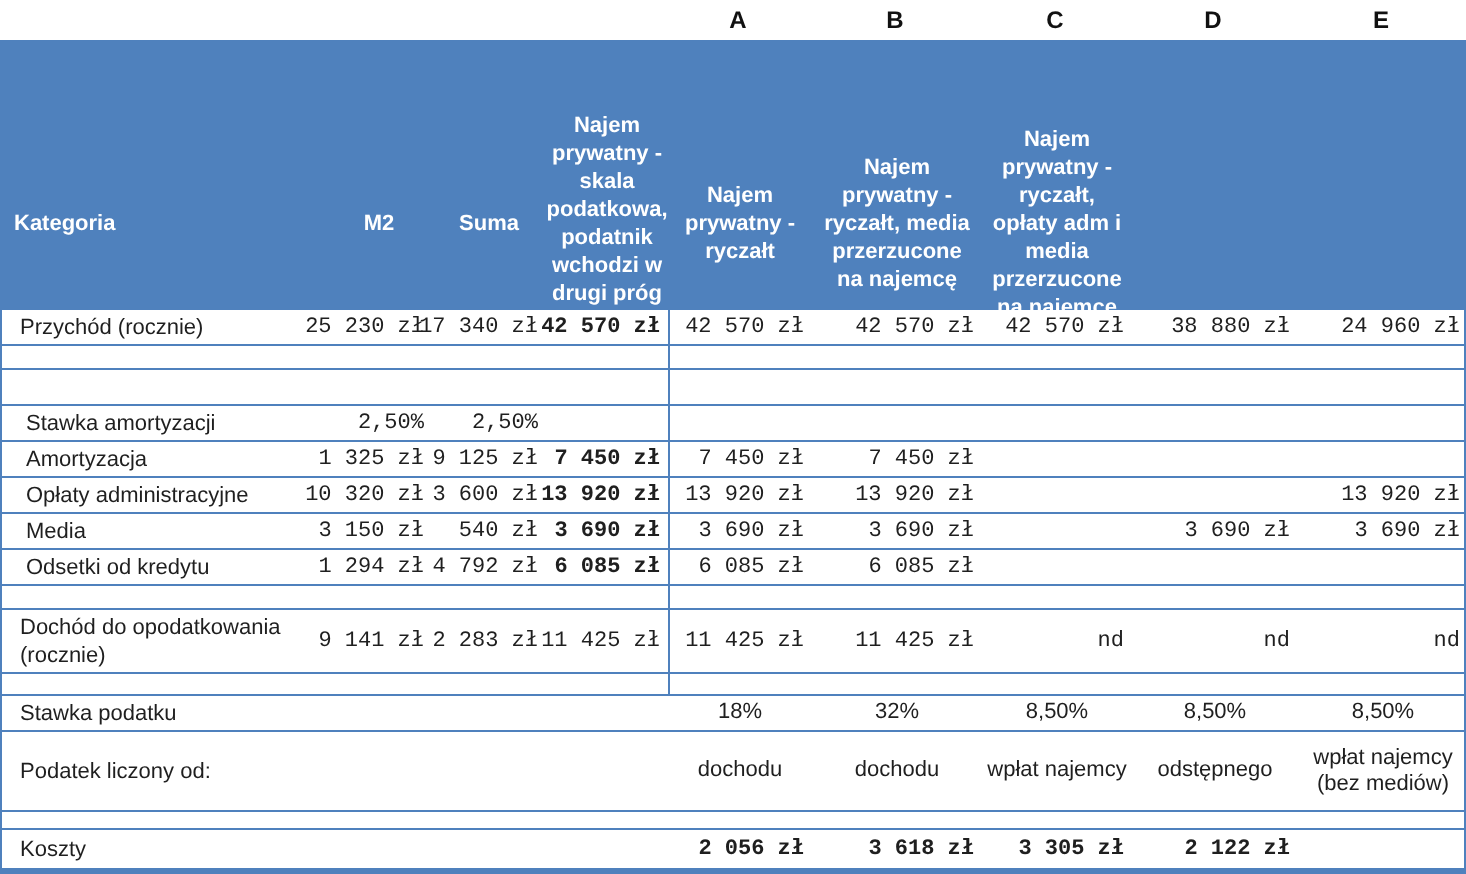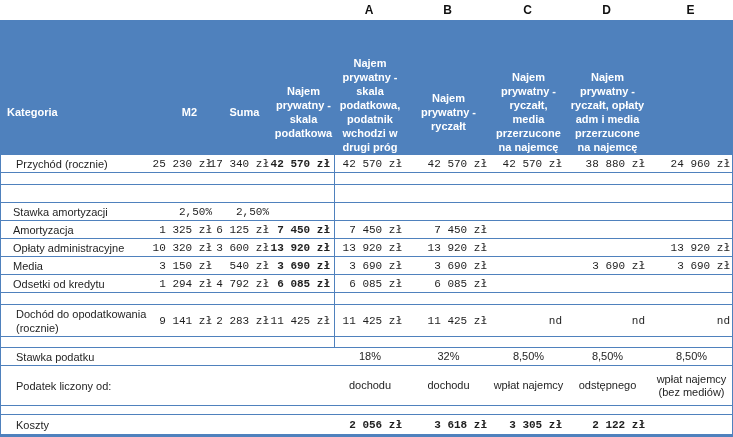--- a/index.html
+++ b/index.html
@@ -16,21 +16,21 @@
   .head .c{color:#fff;font-weight:bold;justify-content:center;text-align:center;
     white-space:normal;line-height:14px;padding:0 3px;margin-top:36px;}
   .head .c.first{justify-content:flex-start;text-align:left;padding-left:6px;}
   .tb .r{border-bottom:1px solid #4f81bd;background:#fff;}
   .tb .r:last-child{border-bottom:none;}
   .tb .r.vl .c:nth-child(5){border-left:1px solid #4f81bd;}
   
   .h18{height:18px;} .h19{height:19px;} .h12{height:12px;} .h11{height:11px;}
   .h32{height:32px;} .h40{height:40px;} .h9{height:9px;}
   
-  .lbl{padding-left:15px;white-space:normal;line-height:14px;}
+  .lbl{padding-left:9px;white-space:normal;line-height:14px;}
   .ind{padding-left:12px;}
   .num{justify-content:flex-end;padding-right:4px;text-align:right;font-family:Liberation Mono, monospace;}
   .ctr{justify-content:center;text-align:center;white-space:normal;line-height:13px;padding:0 2px;}
   .b{font-weight:bold;}
 </style>
 </head>
 <body>
 
 <div class="sheet">
 
@@ -45,21 +45,20 @@
     <span class="c">D</span>
     <span class="c">E</span>
   </div>
 
   <div class="frame">
 
     <div class="r head">
       <span class="c first">Kategoria</span>
       <span class="c">M2</span>
       <span class="c">Suma</span>
-      <span class="c">Najem prywatny - skala podatkowa</span>
       <span class="c">Najem prywatny - skala podatkowa, podatnik wchodzi w drugi próg podatkowy</span>
       <span class="c">Najem prywatny - ryczałt</span>
       <span class="c">Najem prywatny - ryczałt, media przerzucone na najemcę</span>
       <span class="c">Najem prywatny - ryczałt, opłaty adm i media przerzucone na najemcę</span>
     </div>
 
     <div class="tb">
 
       <div class="r h18 vl">
         <span class="c lbl">Przychód (rocznie)</span>
@@ -104,21 +103,21 @@
           <span class="c"></span>
           <span class="c"></span>
           <span class="c"></span>
           <span class="c"></span>
           <span class="c"></span>
       </div>
 
       <div class="r h18 vl">
         <span class="c lbl ind">Amortyzacja</span>
         <span class="c num">1 325 zł</span>
-        <span class="c num">6 125 zł</span>
+        <span class="c num">9 125 zł</span>
         <span class="c num b">7 450 zł</span>
         <span class="c num">7 450 zł</span>
         <span class="c num">7 450 zł</span>
         <span class="c"></span>
           <span class="c"></span>
           <span class="c"></span>
       </div>
 
       <div class="r h18 vl">
         <span class="c lbl ind">Opłaty administracyjne</span>

